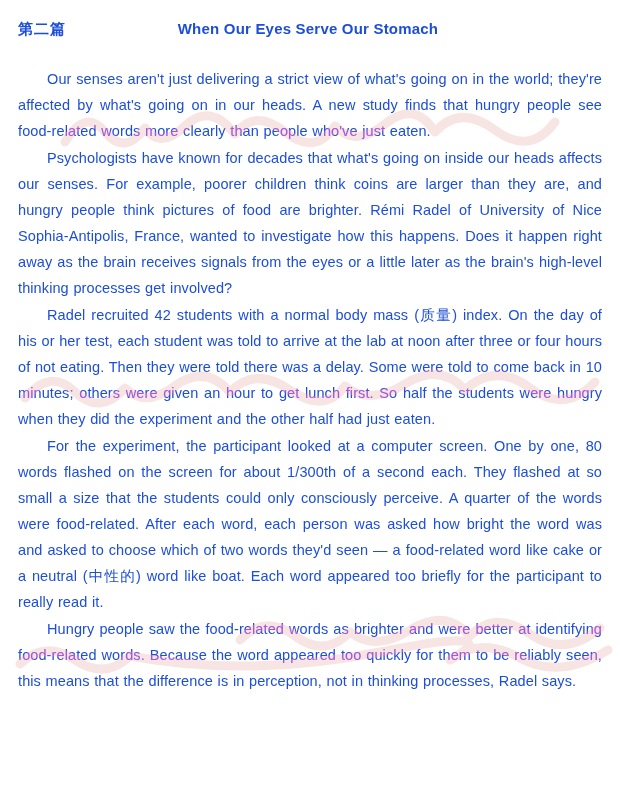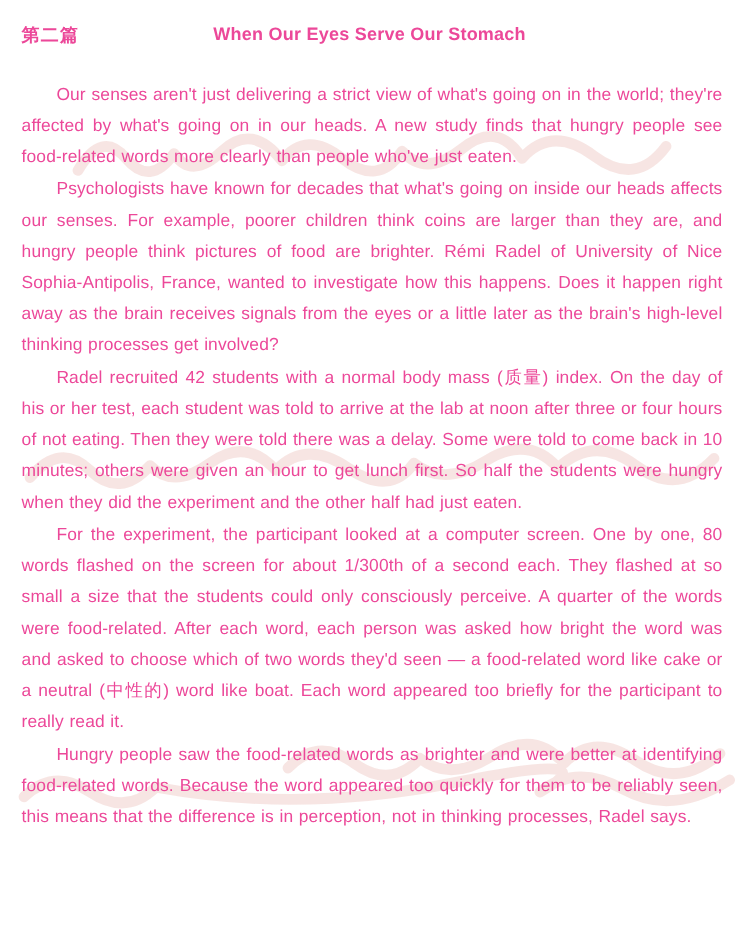--- a/index.html
+++ b/index.html
@@ -2,21 +2,21 @@
 <html><head>
 <meta charset="utf-8">
 <style>
   html,body { margin:0; padding:0; background:#fff; }
   .page {
     position:relative;
     width:620px; height:793px;
     background:#ffffff;
     overflow:hidden;
     font-family:"Liberation Sans","DejaVu Sans",sans-serif;
-    color:#ec4899;
+    color:#1d4ed8;
   }
   .wm {
     position:absolute; left:0; top:0; width:620px; height:793px;
     pointer-events:none;
   }
   .wm-bg { opacity:.45; z-index:0; }
   .wm-fg { mix-blend-mode:lighten; opacity:.92; z-index:3; }
   .wm path { fill:none; stroke-linecap:round; stroke-linejoin:round; }
   .header {
     position:relative; height:46px; z-index:2;

